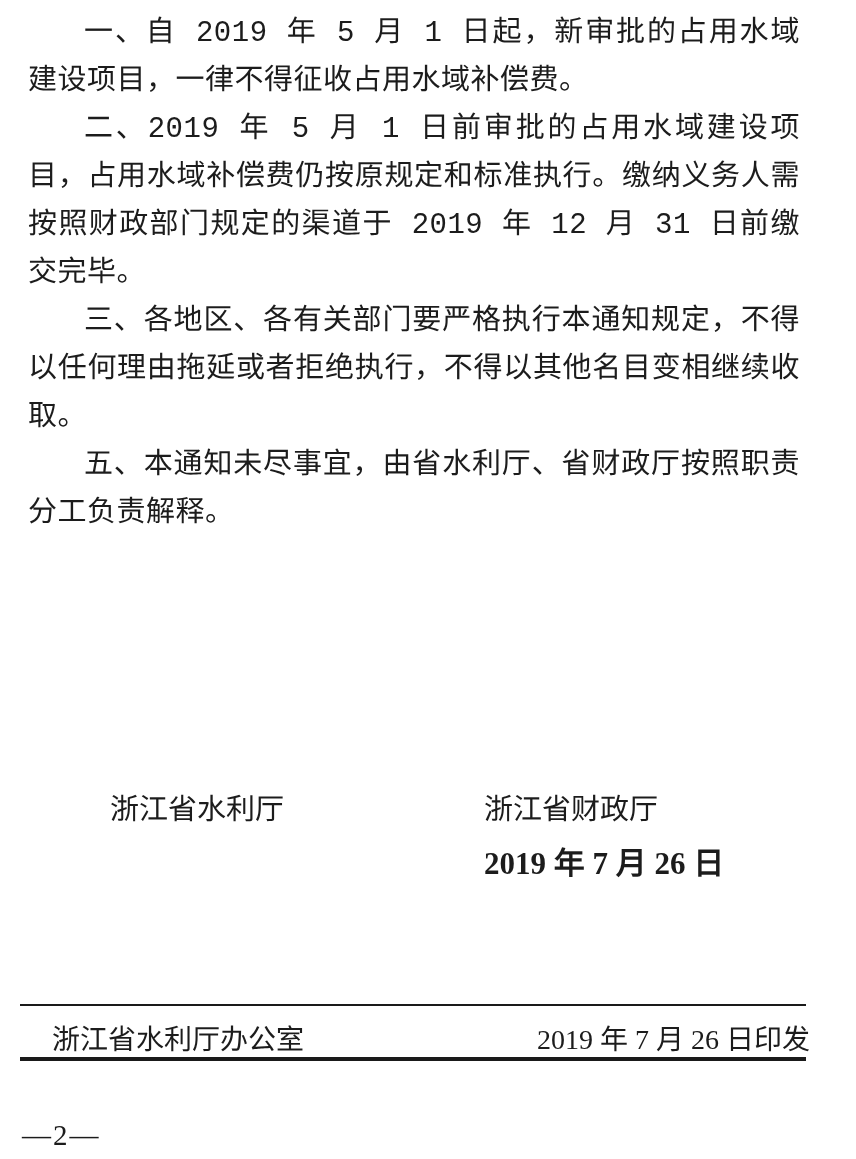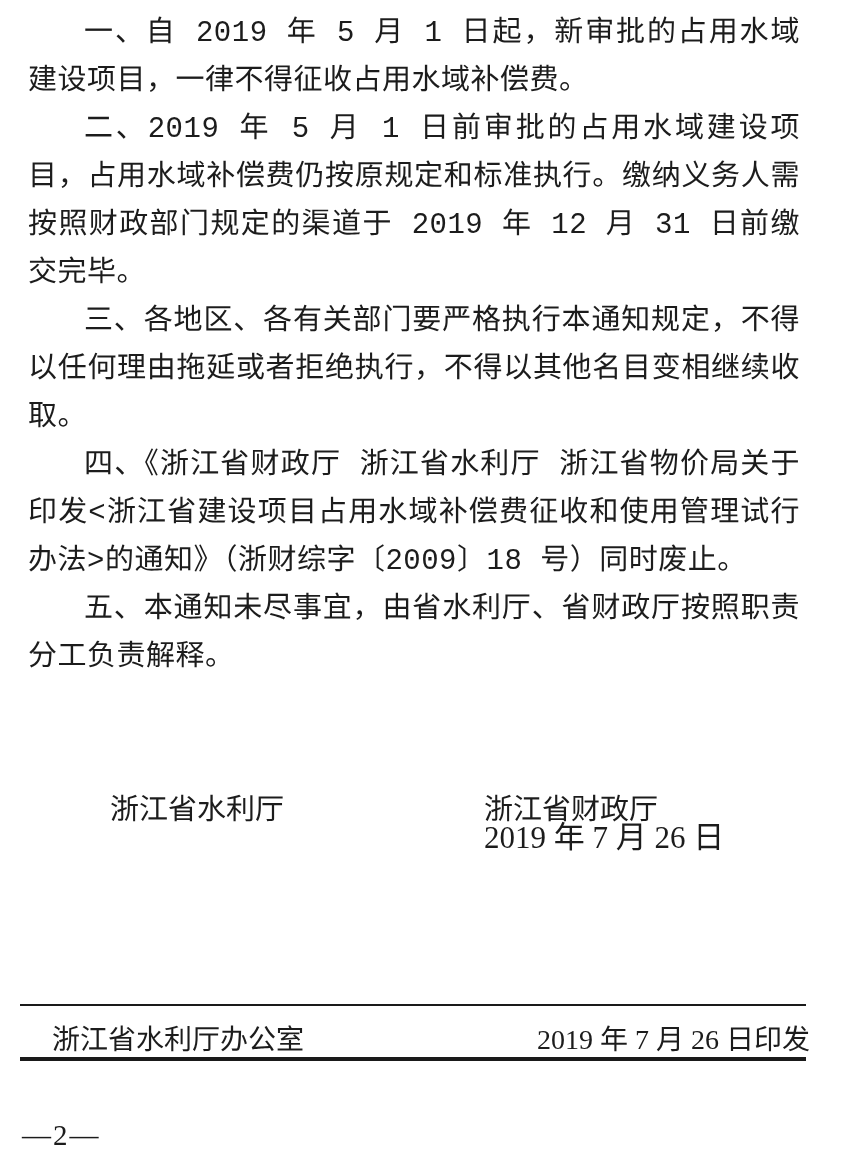--- a/index.html
+++ b/index.html
@@ -39,23 +39,23 @@
     font-size: 29px;
     line-height: 32px;
     white-space: nowrap;
     text-align: center;
   }
   .sig-left  { left: 110px; top: 793px; }
   .sig-right { left: 484px; top: 793px; }
   .sig-date  {
     position: absolute;
     left: 484px;
-    top: 820px;
+    top: 846px;
     font-size: 31px;
-    font-weight: normal;
+    font-weight: bold;
     line-height: 36px;
     white-space: nowrap;
   }
   
   .rule {
     position: absolute;
     left: 20px;
     width: 786px;
     background: #1a1a1a;
   }
@@ -87,21 +87,20 @@
 </style>
 </head>
 <body>
 
 <div class="page">
 
   <div class="content">
     <p>一、自 2019 年 5 月 1 日起，新审批的占用水域建设项目，一律不得征收占用水域补偿费。</p>
     <p>二、2019 年 5 月 1 日前审批的占用水域建设项目，占用水域补偿费仍按原规定和标准执行。缴纳义务人需按照财政部门规定的渠道于 2019 年 12 月 31 日前缴交完毕。</p>
     <p>三、各地区、各有关部门要严格执行本通知规定，不得以任何理由拖延或者拒绝执行，不得以其他名目变相继续收取。</p>
-    <p>四、《浙江省财政厅 浙江省水利厅 浙江省物价局关于印发&lt;浙江省建设项目占用水域补偿费征收和使用管理试行办法&gt;的通知》（浙财综字〔2009〕18 号）同时废止。</p>
     <p>五、本通知未尽事宜，由省水利厅、省财政厅按照职责分工负责解释。</p>
   </div>
 
   <div class="sig sig-left">浙江省水利厅</div>
 
   <div class="sig sig-right">浙江省财政厅</div>
 
   <div class="sig-date">2019 年 7 月 26 日</div>
 
   <div class="rule rule-top"></div>

